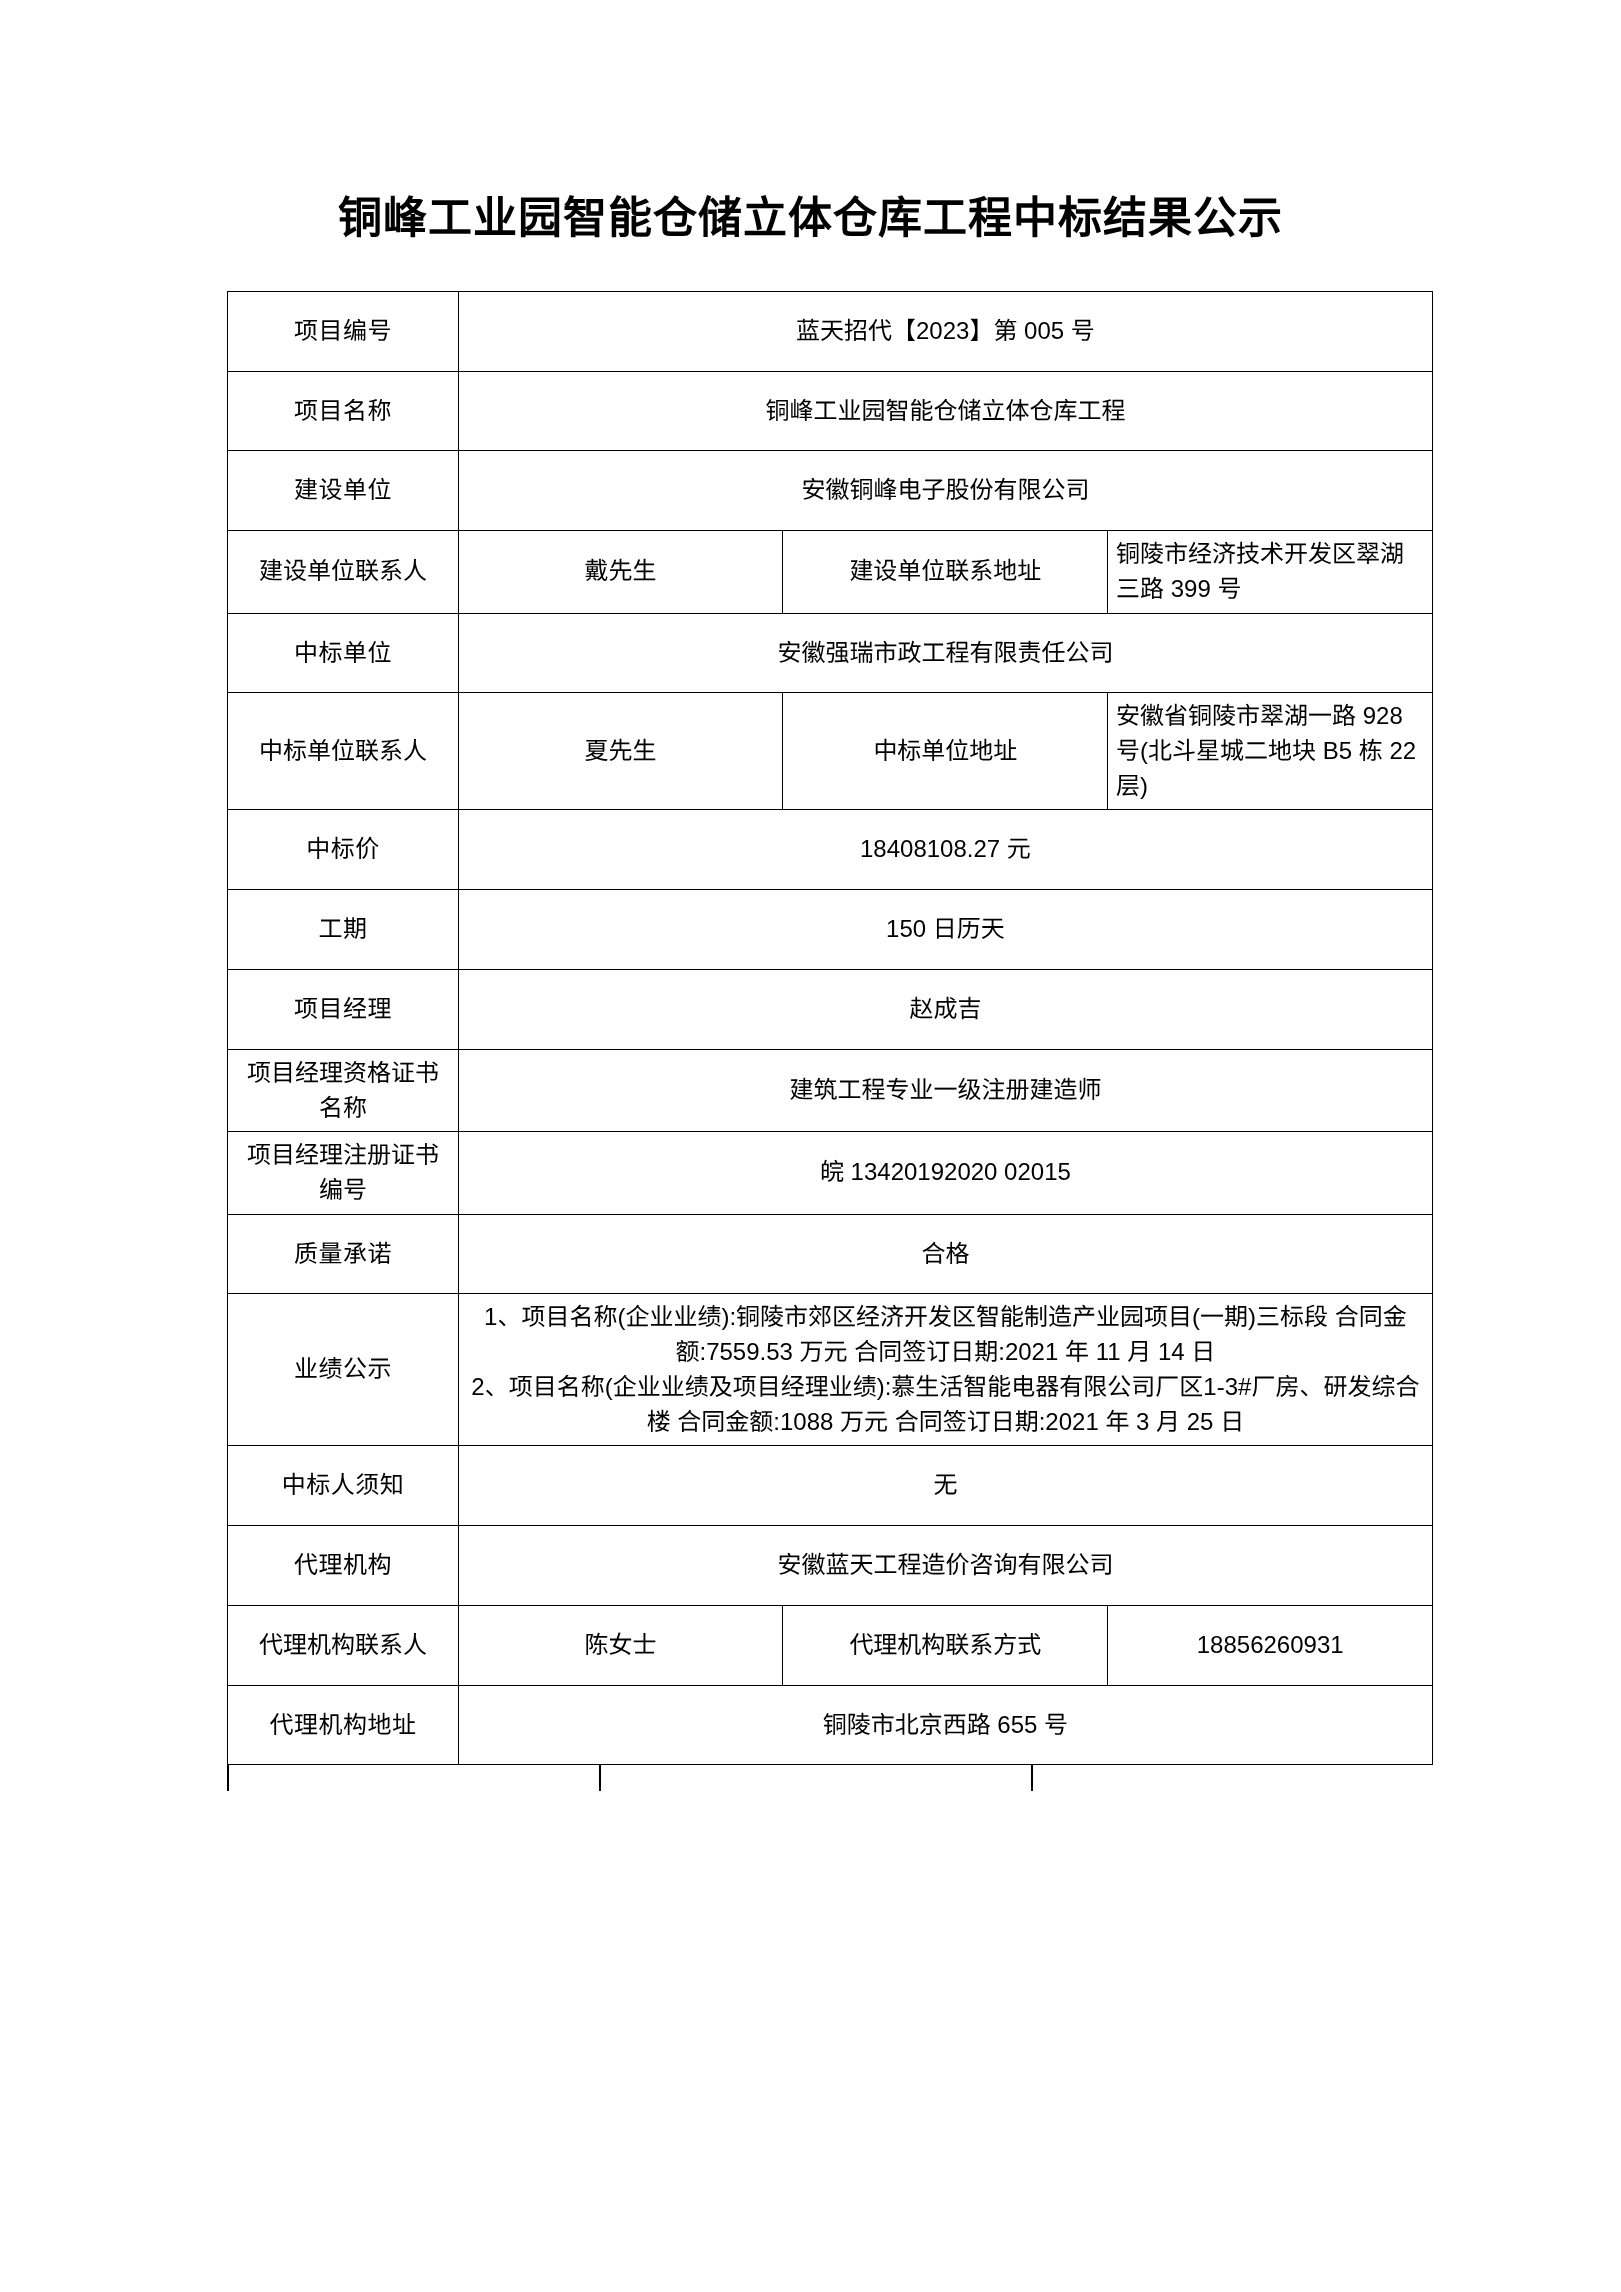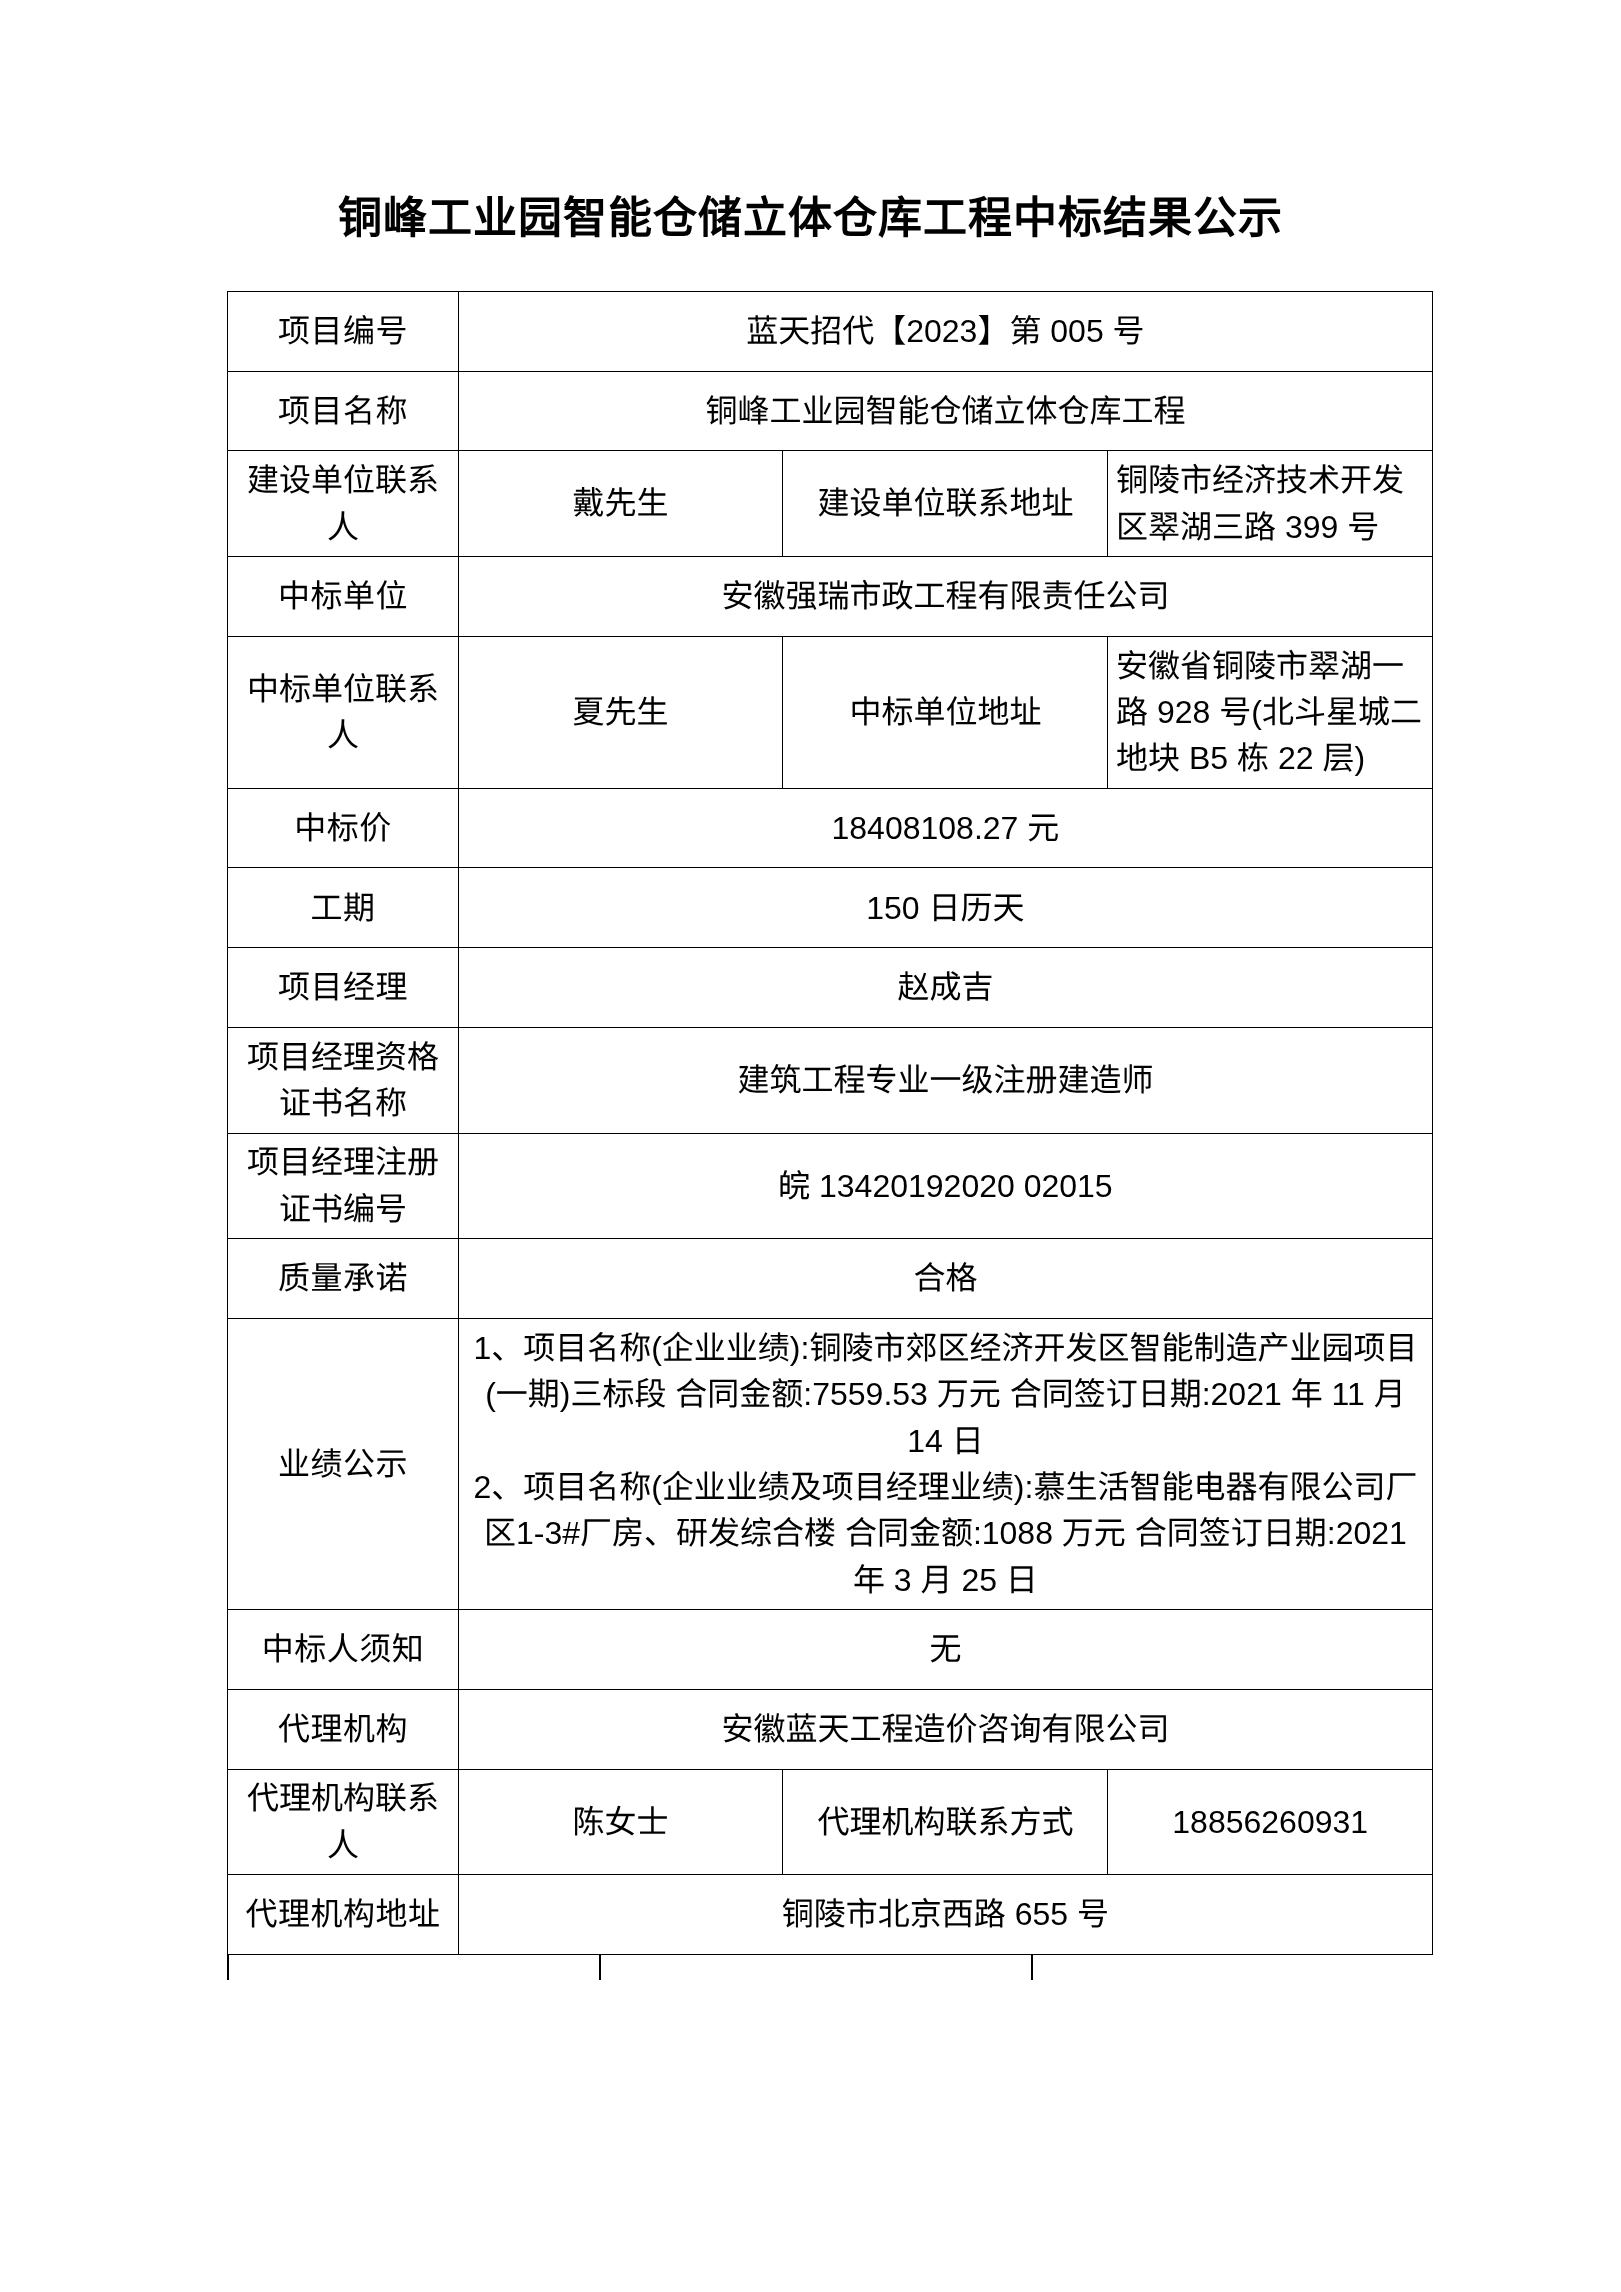--- a/index.html
+++ b/index.html
@@ -38,21 +38,21 @@
   }
   table.main {
     border-collapse: collapse;
     width: 1206px;
     table-layout: fixed;
     margin-left: 19.6px;
   }
   table.main td {
     border: 1.6px solid #000000;
     padding: 5.9px 7.8px;
-    font-size: 32px;
+    font-size: 24px;
     line-height: 1.45;
     vertical-align: middle;
     font-family: "Liberation Sans", "DejaVu Sans", sans-serif;
   }
   td.label {
     text-align: center;
     width: 214px;
     font-size: 24px;
     letter-spacing: 0.5px;
   }
@@ -113,20 +113,24 @@
       <tbody>
         <tr>
           <td class="label cell-h-lg">项目编号</td>
           <td class="value-center cell-h-lg" colspan="3">蓝天招代【2023】第 005 号</td>
         </tr>
         <tr>
           <td class="label cell-h-lg">项目名称</td>
           <td class="value-center cell-h-lg" colspan="3">铜峰工业园智能仓储立体仓库工程</td>
         </tr>
         <tr>
+          <td class="label cell-h-lg">建设单位</td>
+          <td class="value-center cell-h-lg" colspan="3">安徽铜峰电子股份有限公司</td>
+        </tr>
+        <tr>
           <td class="label label-tight cell-h-lg">建设单位联系人</td>
           <td class="small-val cell-h-lg">戴先生</td>
           <td class="mid-label cell-h-lg">建设单位联系地址</td>
           <td class="value-left cell-h-lg">铜陵市经济技术开发区翠湖三路 399 号</td>
         </tr>
         <tr>
           <td class="label cell-h-lg">中标单位</td>
           <td class="value-center cell-h-lg" colspan="3">安徽强瑞市政工程有限责任公司</td>
         </tr>
         <tr>

